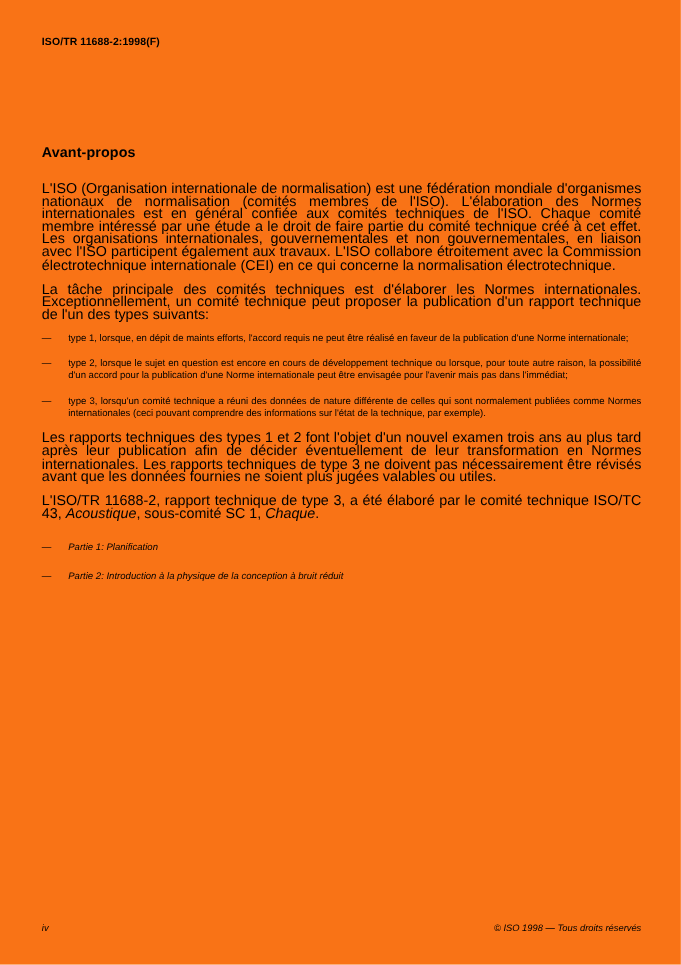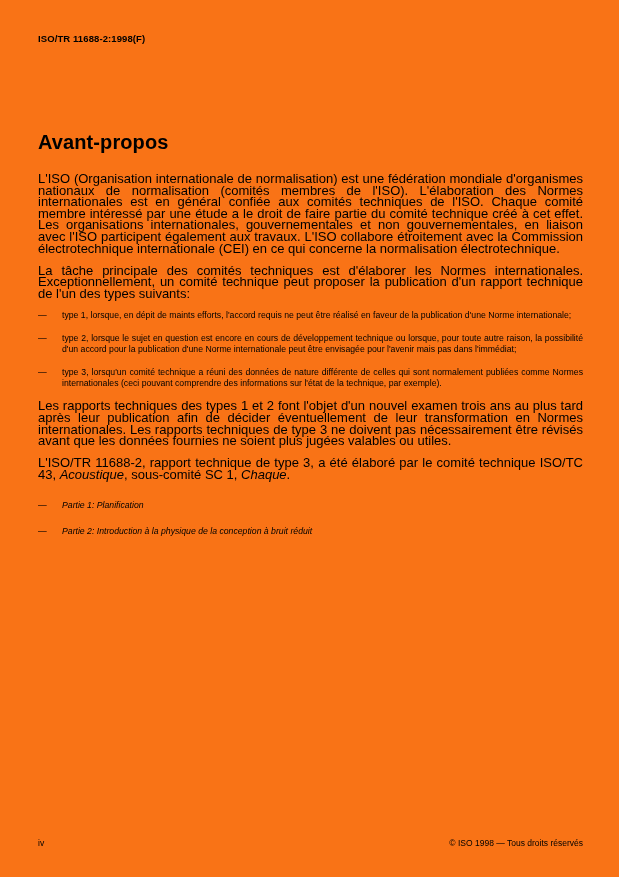--- a/index.html
+++ b/index.html
@@ -28,21 +28,21 @@
     letter-spacing: 0.1px;
     white-space: nowrap;
   }
   .content {
     position: absolute;
     left: 38px;
     top: 131px;
     width: 545px;
   }
   h1.title {
-    font-size: 20px;
+    font-size: 13px;
     font-weight: bold;
     margin: 0 0 19px 0;
     padding: 0;
     letter-spacing: 0.1px;
   }
   p.para {
     font-size: 13px;
     line-height: 11.6px;
     text-align: justify;
     margin: 0 0 10.5px 0;
@@ -95,20 +95,21 @@
   .spacer-block { height: 9px; }
   .footer {
     position: absolute;
     left: 38px;
     right: 36px;
     bottom: 29px;
     display: flex;
     justify-content: space-between;
     align-items: baseline;
     font-size: 8.5px;
+    font-style: italic;
   }
   .footer-page { font-size: 8.5px; }
   .footer-copy { font-size: 8.5px; }
 </style>
 </head>
 <body>
 
 <div class="page">
 
   <div class="header">ISO/TR 11688-2:1998(F)</div>

